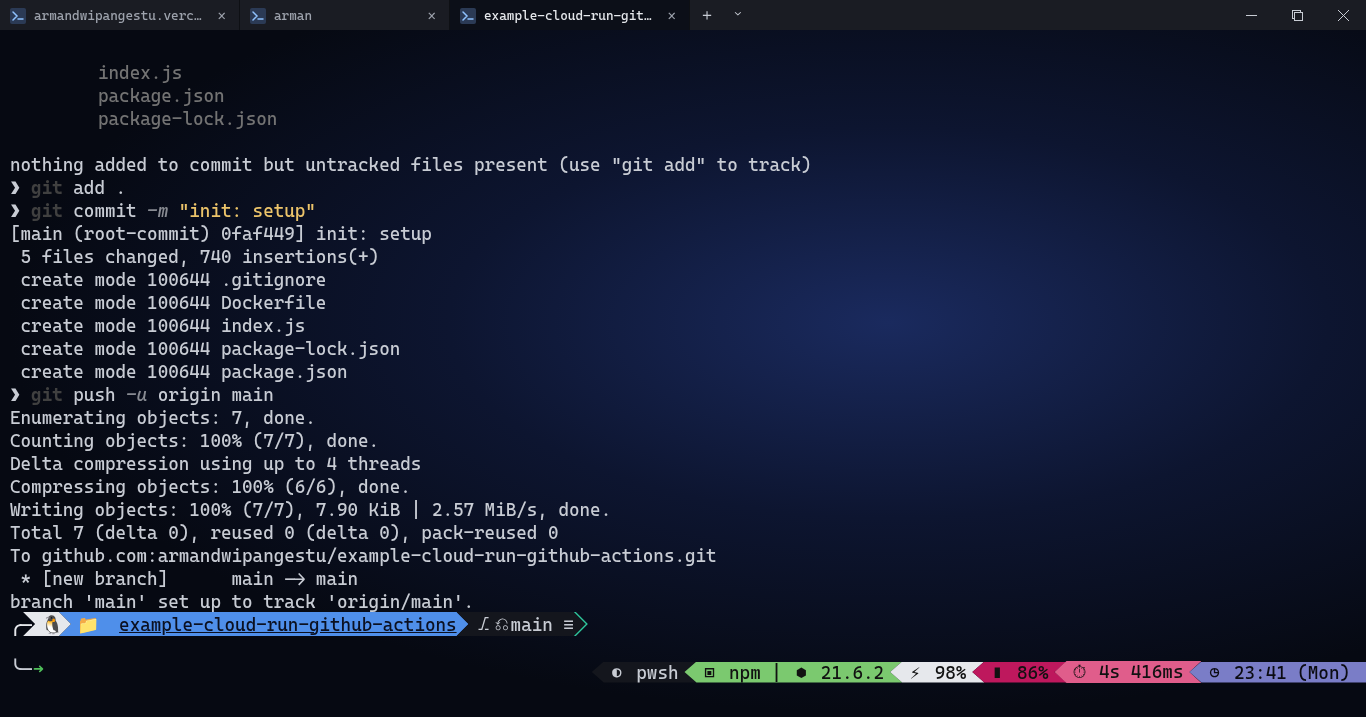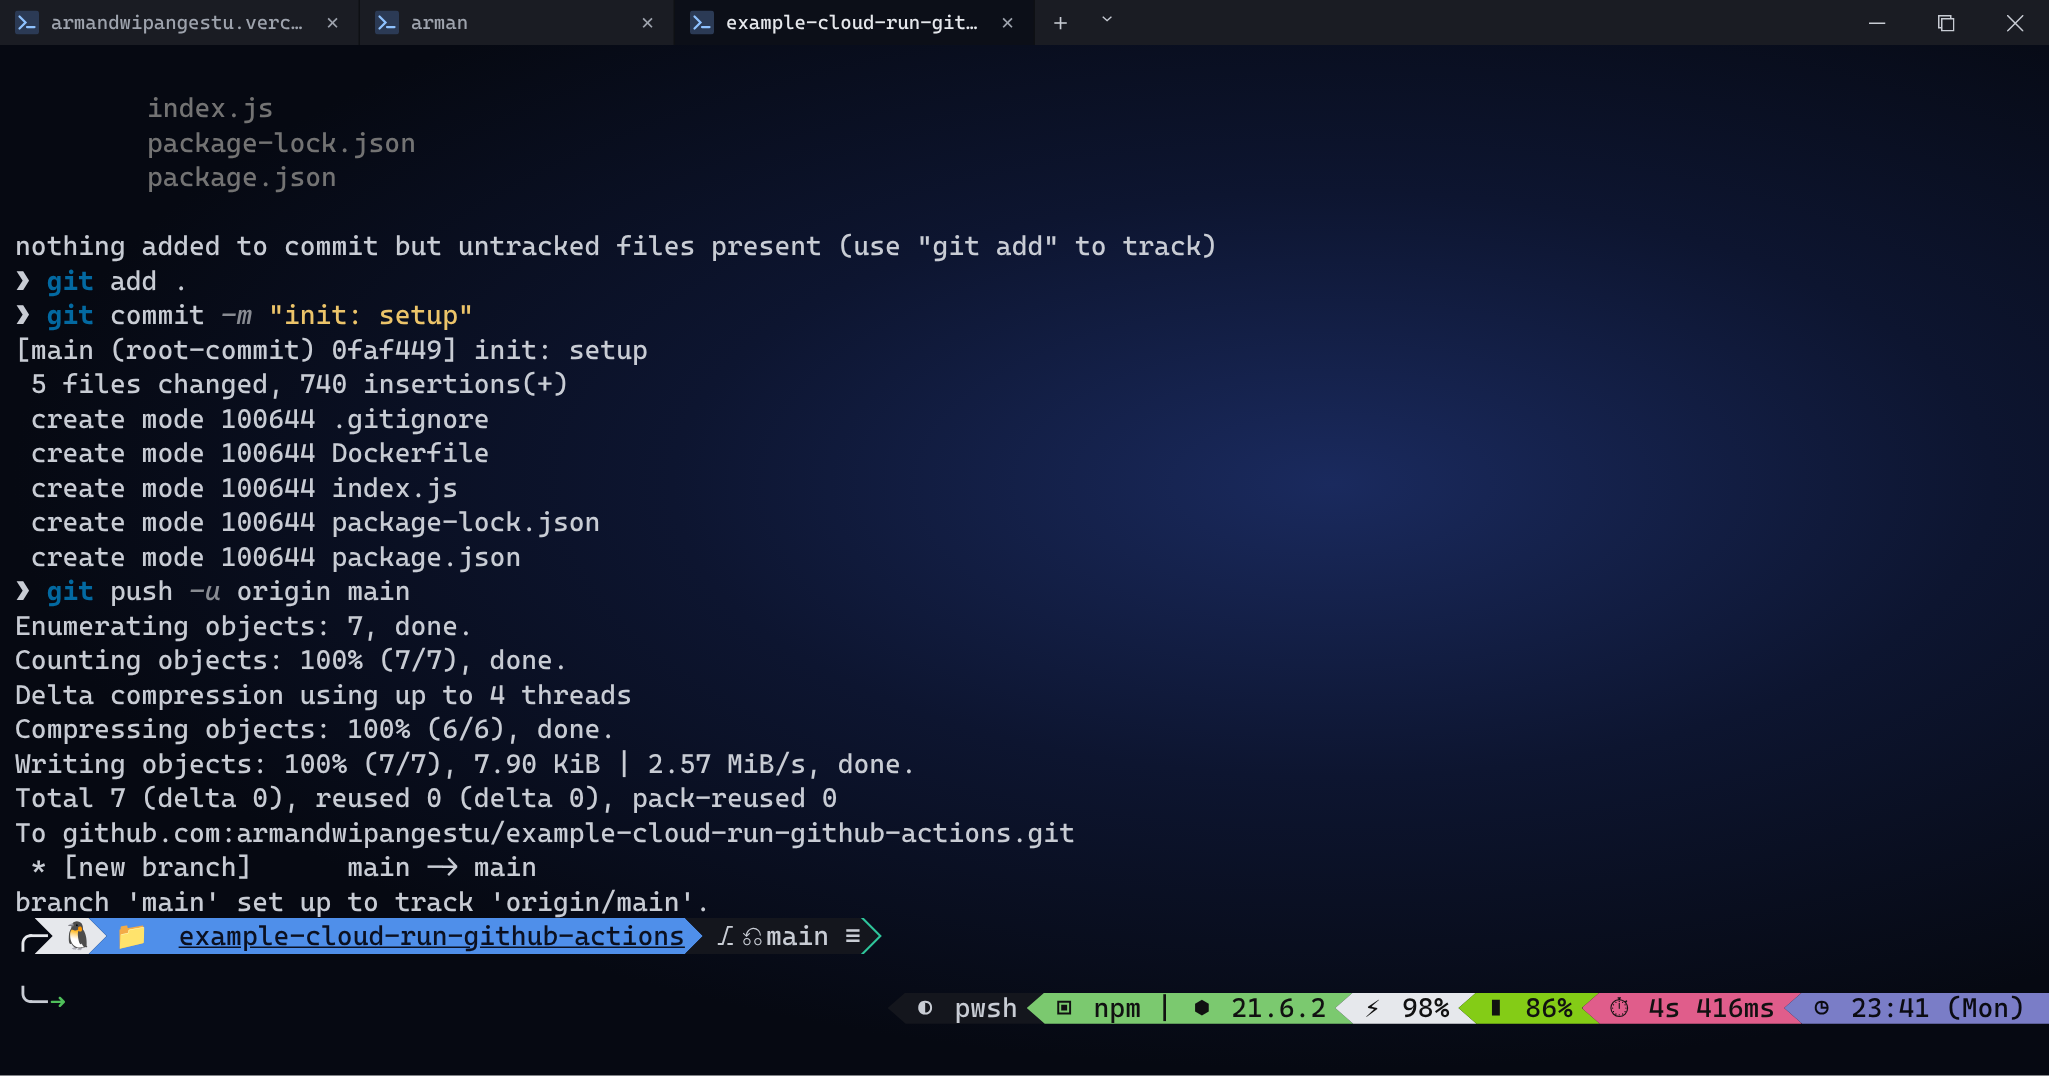--- a/index.html
+++ b/index.html
@@ -40,21 +40,21 @@
   .win-controls { display:flex; }
   .win-btn { width: 46px; display:flex; align-items:center; justify-content:center; color:#c8ccd4; }
   .win-btn svg { width:11px; height:11px; }
 
   .terminal {
     padding: 8px 10px 0 10px;
     line-height: 23px;
     white-space: pre;
   }
   .red { color: #737373; }
-  .cmd-git { color: #0369a1; font-weight: bold; }
+  .cmd-git { color: #404040; font-weight: bold; }
   .flag { color: #888b92; font-style: italic; }
   .string { color: #ecc46a; }
   .chev { color: #c8ccd4; font-weight: bold; }
   .indent { padding-left: 88px; display:block; }
 
   
   .statusbars { position:absolute; left:10px; right:10px; }
   .row { display:flex; align-items:center; height:24px; font-size:18px; }
   .seg {
     display:flex; align-items:center; padding:0 12px 0 18px;
@@ -62,21 +62,21 @@
     clip-path: polygon(0 0, calc(100% - 12px) 0, 100% 50%, calc(100% - 12px) 100%, 0 100%, 12px 50%);
     margin-left:-12px;
   }
   .seg:first-child { clip-path: polygon(0 0, calc(100% - 12px) 0, 100% 50%, calc(100% - 12px) 100%, 0 100%); margin-left:0; padding-left:10px; }
   .seg-l { clip-path: polygon(12px 0, 100% 0, calc(100% - 12px) 50%, 100% 100%, 12px 100%, 0 50%); margin-left:0; margin-right:-12px; padding:0 18px 0 16px; }
   .seg-l:last-child { clip-path: polygon(12px 0, 100% 0, 100% 100%, 12px 100%, 0 50%); }
   .w { background:#e6e8ec; color:#111; }
   .blu { background:#4f8fea; color:#0b1020; }
   .blk { background:#14161d; color:#c8ccd4; }
   .grn { background:#7bc96f; color:#111; }
-  .ylw { background:#84cc16; color:#111; }
+  .ylw { background:#be185d; color:#111; }
   .pnk { background:#e05d8b; color:#111; }
   .pur { background:#7a7dc7; color:#0b0b12; }
   .underline { text-decoration: underline; margin-left: 24px; }
   .gap { flex:1; }
   .ic { display:inline-block; width:18px; text-align:center; }
 
   .input-row { position:absolute; left:10px; display:flex; align-items:center; gap:2px; color:#c8ccd4; }
   .input-arrow { color:#4fbf5a; font-weight:bold; }
 </style>
 </head>
@@ -131,21 +131,21 @@
       </div>
     <div class="win-btn">
         <svg viewBox="0 0 11 11">
           <path d="M0 0l11 11M11 0L0 11" stroke="#c8ccd4" stroke-width="1"></path>
         </svg>
       </div>
   </div>
 </div>
 
 <div class="terminal">
-<span class="indent red">index.js</span><span class="indent red">package-lock.json</span><span class="indent red">package.json</span>
+<span class="indent red">index.js</span><span class="indent red">package.json</span><span class="indent red">package-lock.json</span>
 <span>nothing added to commit but untracked files present (use "git add" to track)</span>
 <span class="chev">❯ </span><span class="cmd-git">git</span><span> add .</span>
 <span class="chev">❯ </span><span class="cmd-git">git</span><span> commit </span><span class="flag">-m</span><span class="string"> "init: setup"</span>
 <span>[main (root-commit) 0faf449] init: setup</span>
 <span> 5 files changed, 740 insertions(+)</span>
 <span> create mode 100644 .gitignore</span>
 <span> create mode 100644 Dockerfile</span>
 <span> create mode 100644 index.js</span>
 <span> create mode 100644 package-lock.json</span>
 <span> create mode 100644 package.json</span>

